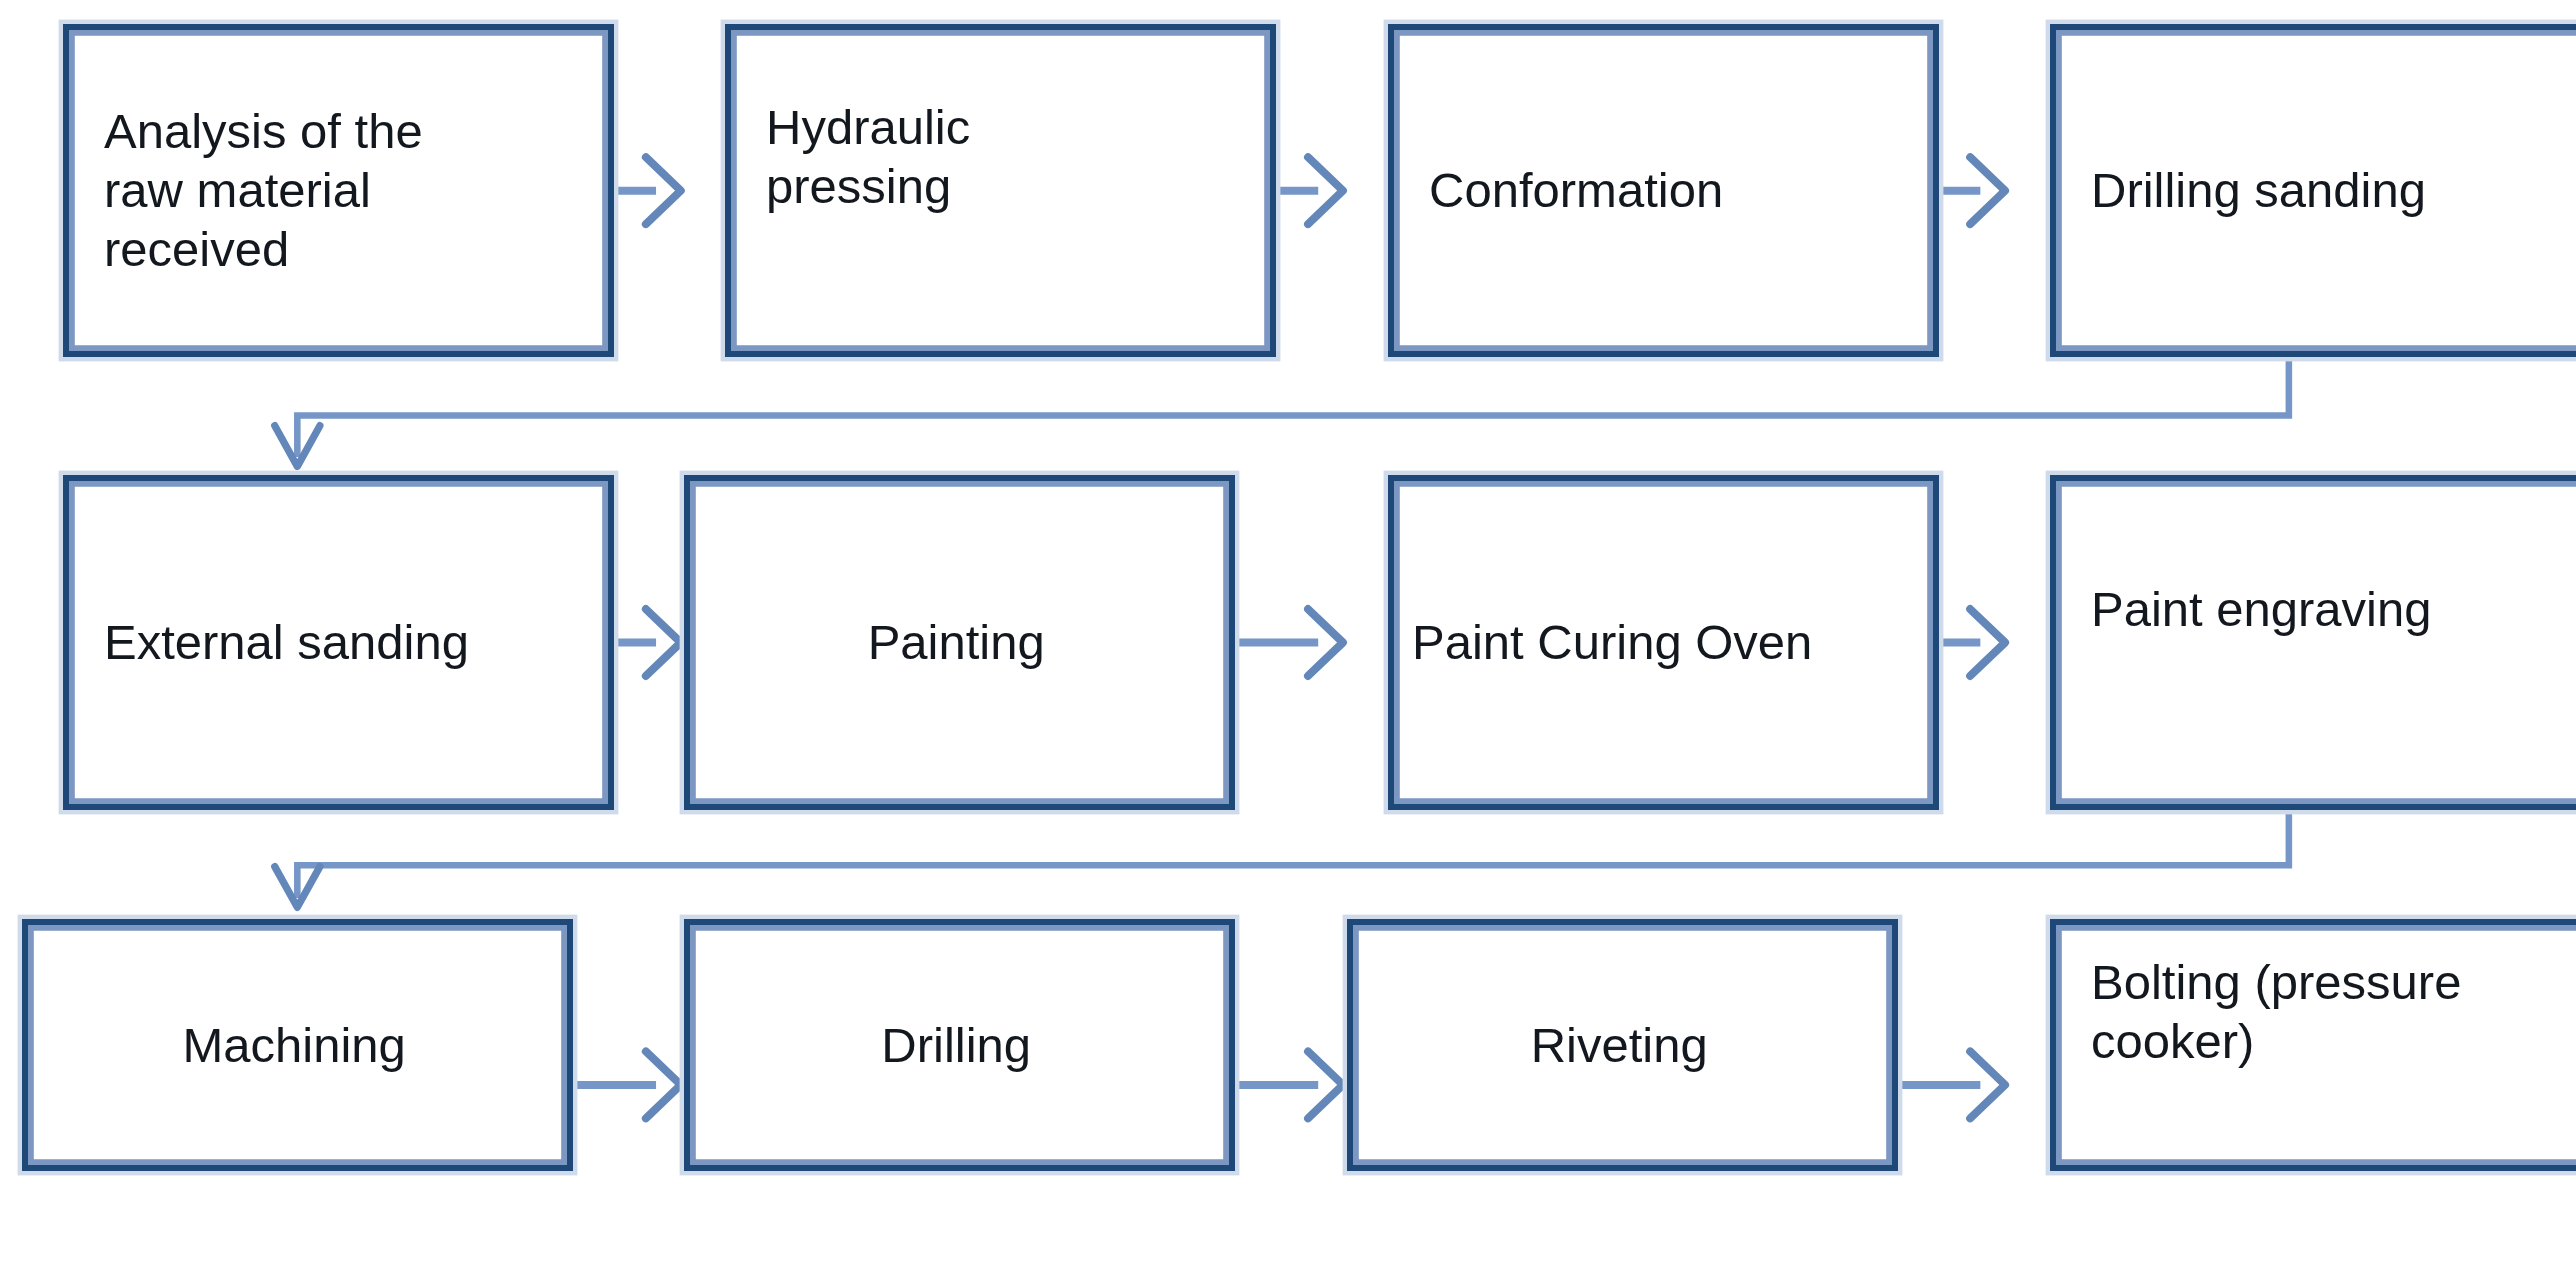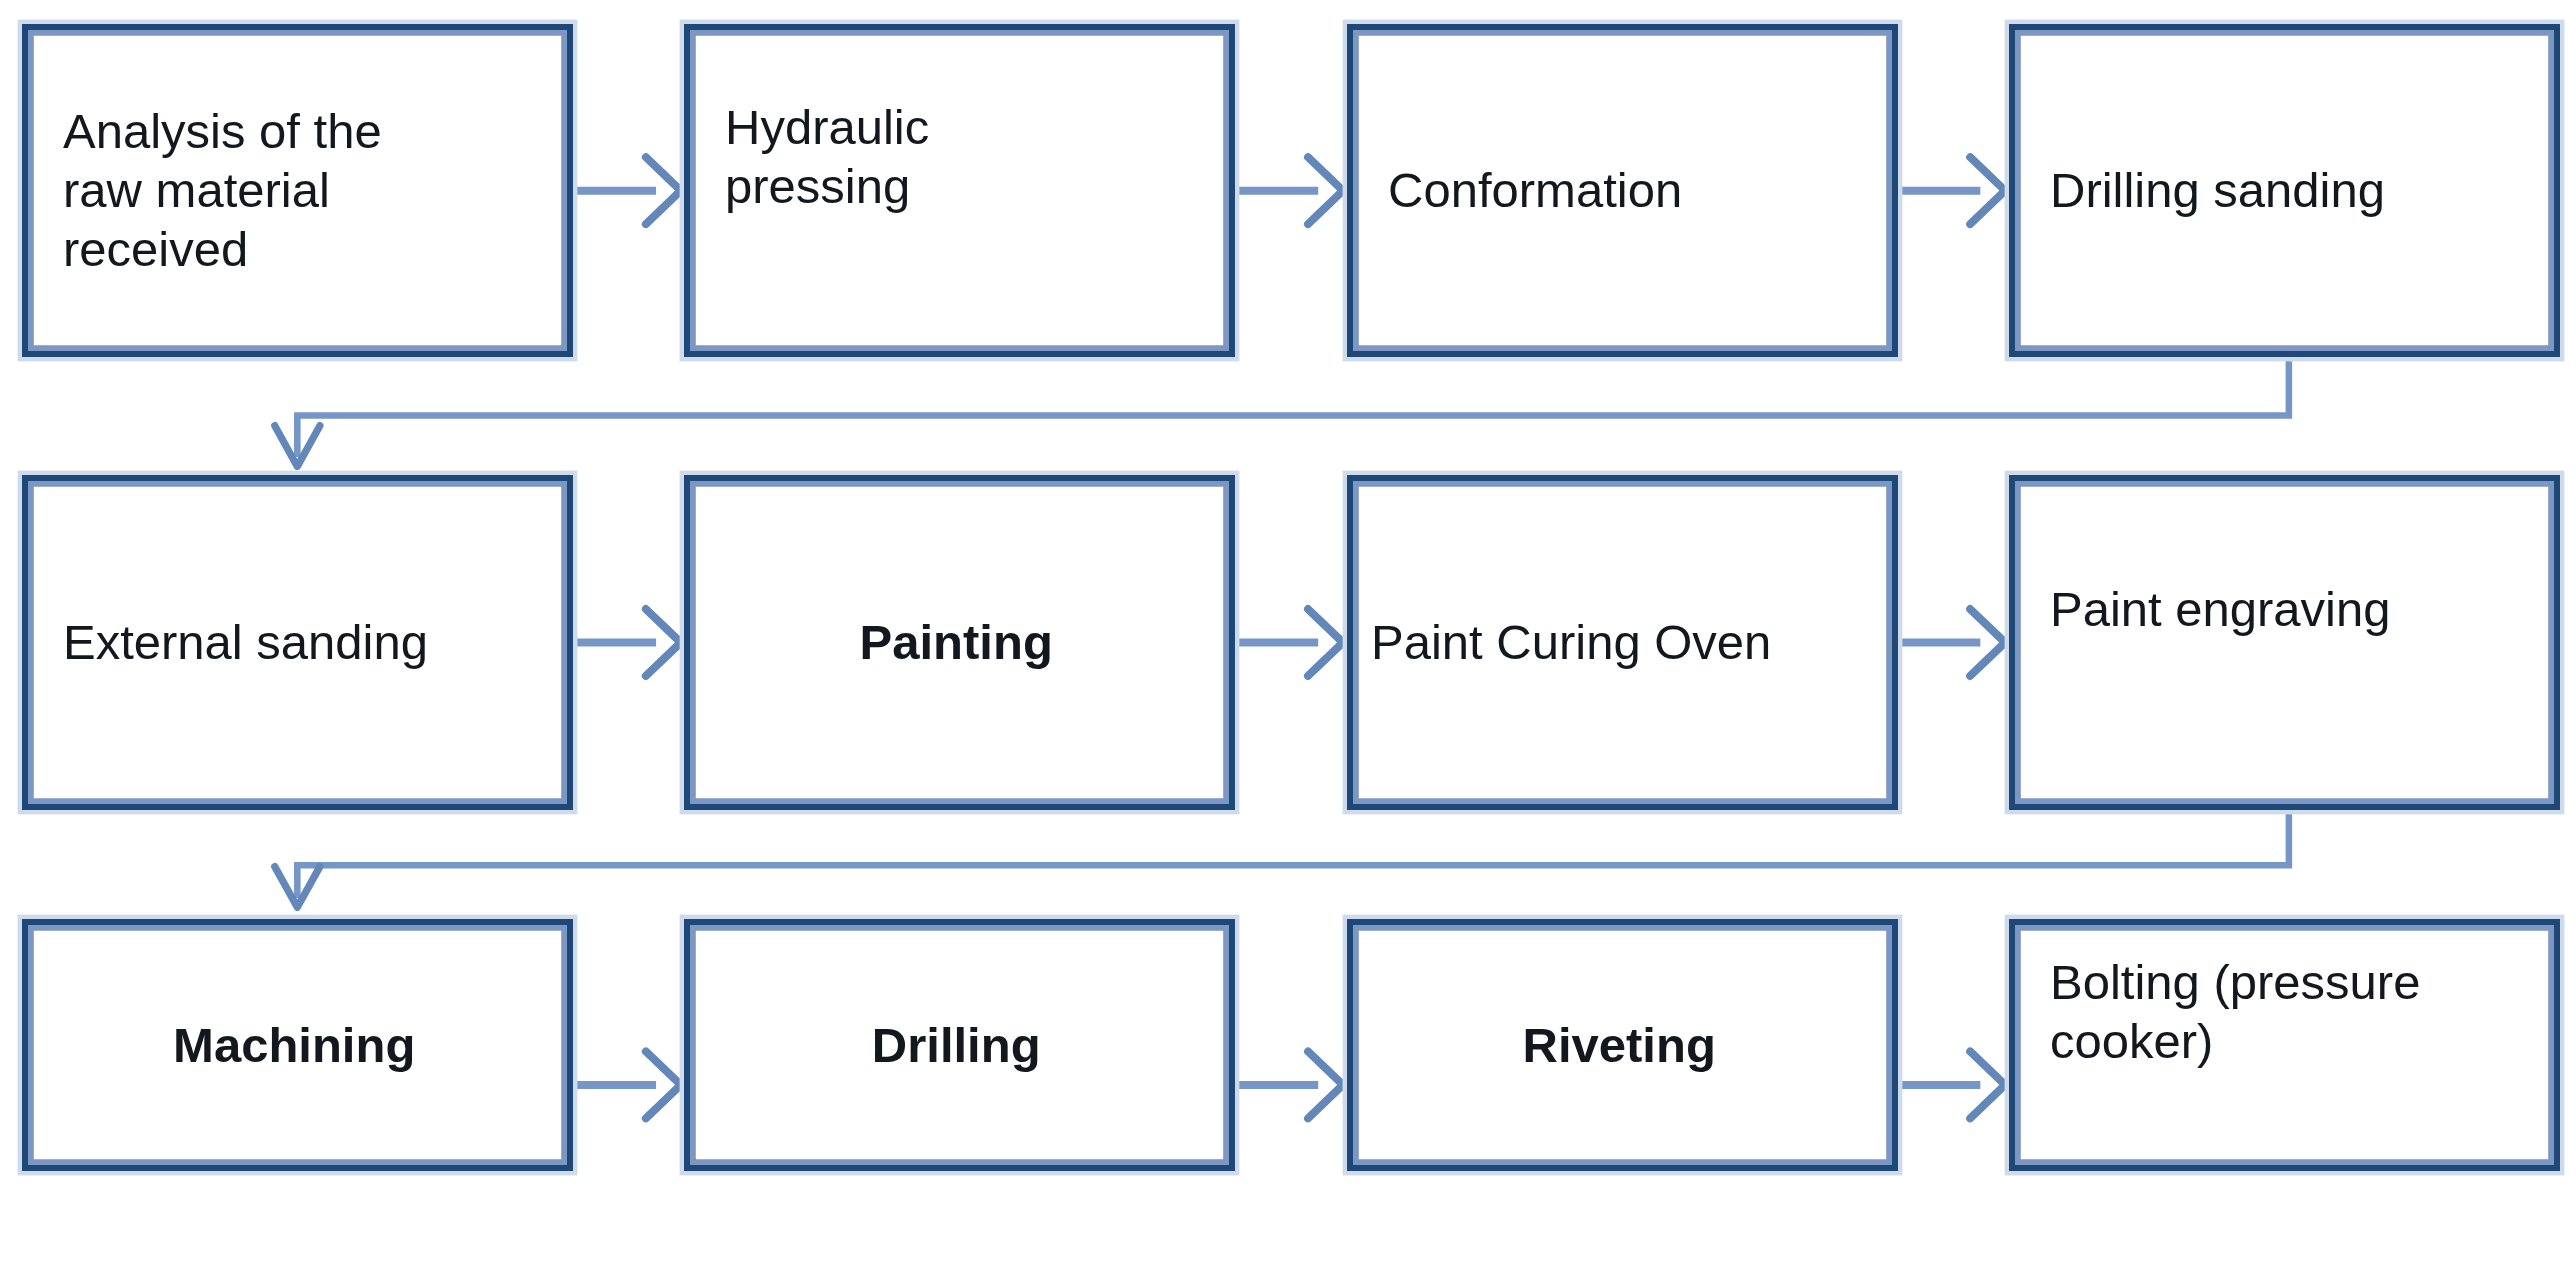--- a/index.html
+++ b/index.html
@@ -35,22 +35,22 @@
     align-items: center;
     color: #13171e;
     font-size: 49px;
     line-height: 1.2;
   }
   .box .label {
     white-space: pre-line;
     display: block;
     width: 100%;
   }
-  .align-left  { justify-content: flex-start; text-align: left;  padding-left: 35px; padding-right: 22px; }
-  .align-center{ justify-content: center;     text-align: center; padding-left: 8px; padding-right: 14.6px; font-weight: bold; }
+  .align-left  { justify-content: flex-start; text-align: left;  padding-left: 35px; padding-right: 22px; margin-left: 41px; }
+  .align-center{ justify-content: center;     text-align: center; padding-left: 8px; padding-right: 14.6px; }
   .pad-sm { padding-left: 18px; }
   .raise  { padding-bottom: 67px; }
   .r1 { top: 24px;   height: 333px; }
   .r2 { top: 475px;  height: 335px; }
   .r3 { top: 919px; height: 252px; }
   .c1 { left: 22px; }
   .c2 { left: 684px; }
   .c3 { left: 1347px; }
   .c4 { left: 2009px; }
 </style>

